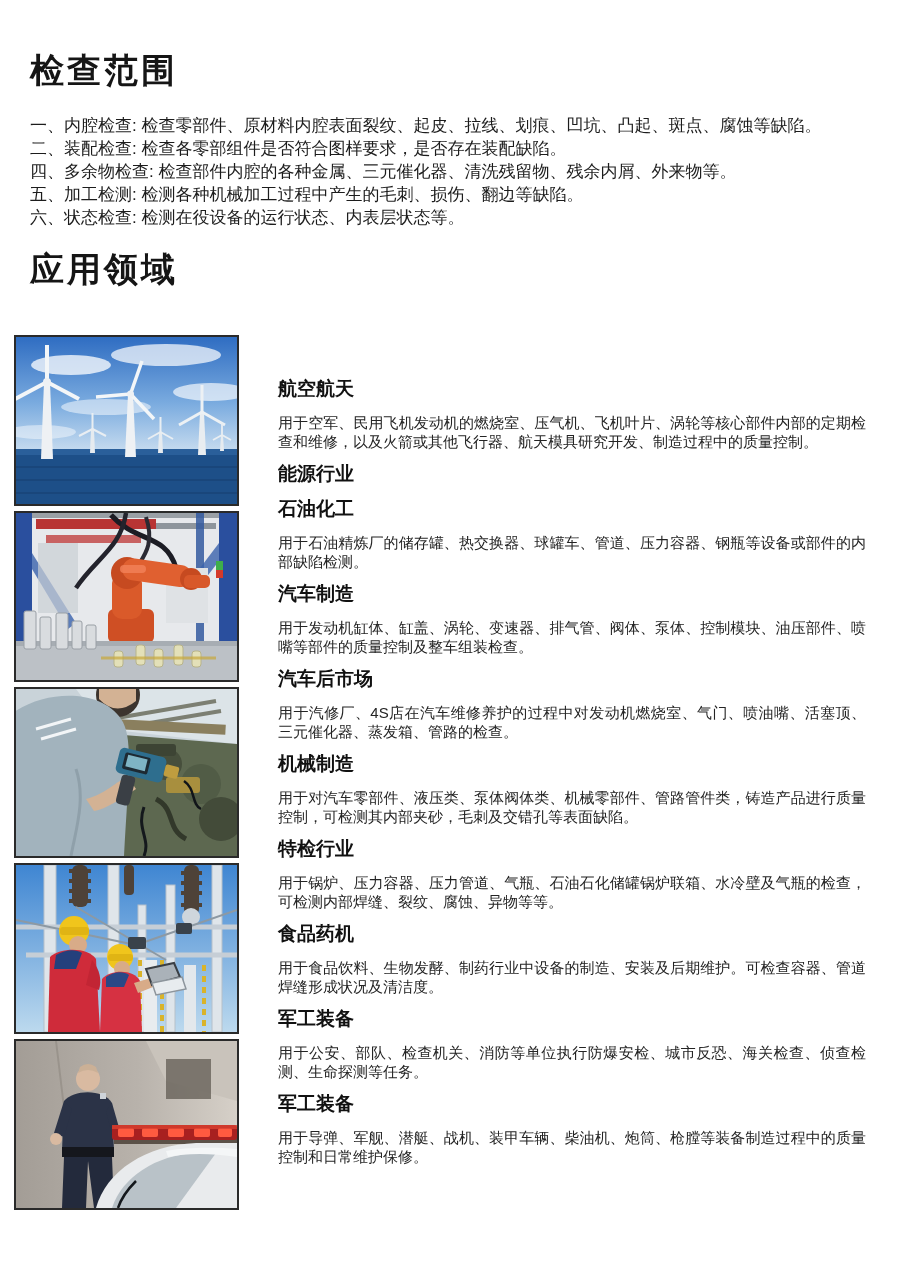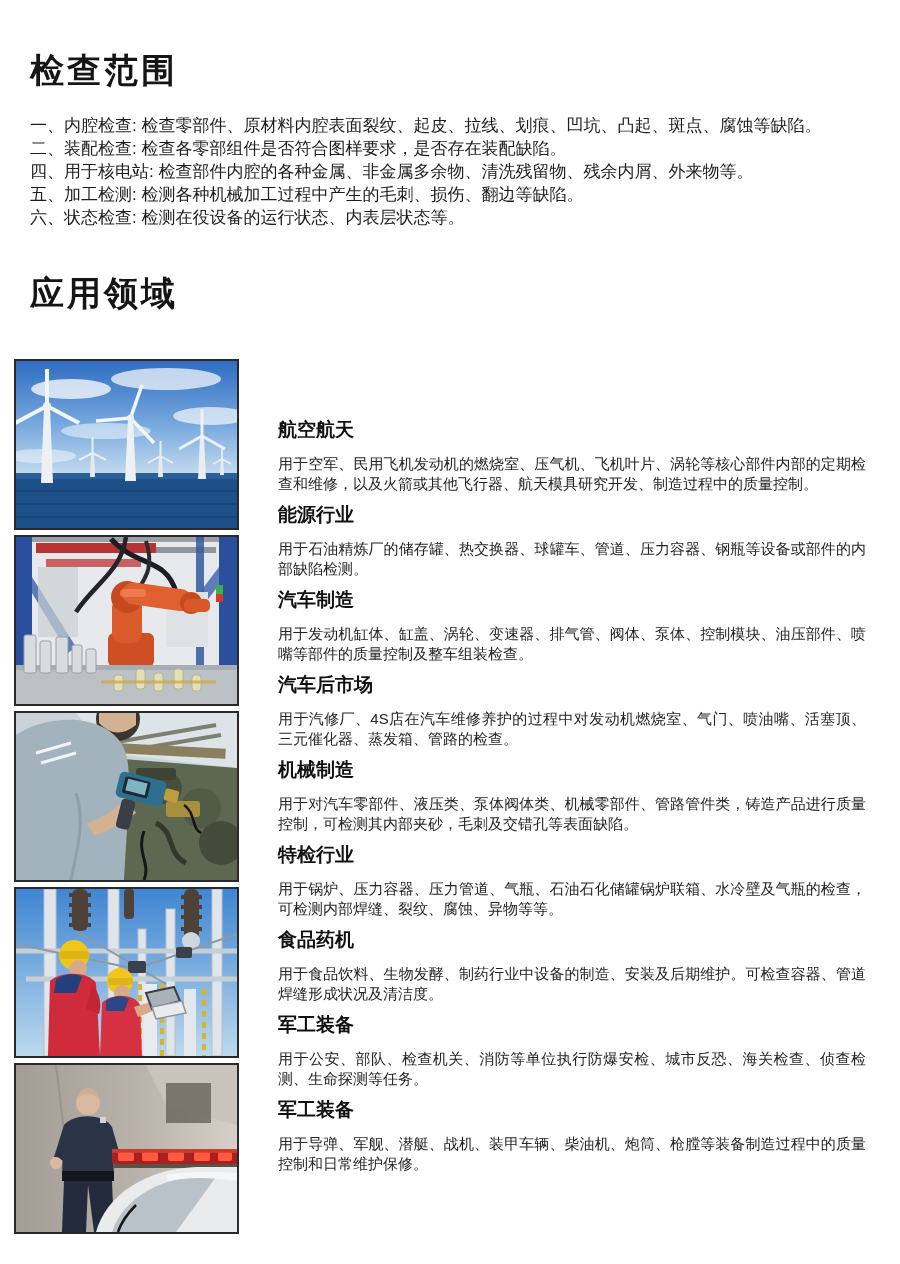--- a/index.html
+++ b/index.html
@@ -6,40 +6,40 @@
   body{width:900px;font-family:"Liberation Sans","DejaVu Sans",sans-serif;color:#1f1f1f;}
   .page{width:900px;min-height:1264px;background:#fff;overflow:hidden;}
 
   
   .scope{padding:50px 12px 0 30px;}
   .big-title{font-size:34px;line-height:40px;font-weight:bold;color:#151515;margin:0;letter-spacing:3px;}
   .scope-list{list-style:none;margin:24px 0 0 0;padding:0;}
   .scope-list li{font-size:17px;line-height:23px;color:#1c1c1c;font-weight:500;white-space:nowrap;}
 
   
-  .apps{padding:0 22px 0 30px;margin-top:44px;}
+  .apps{padding:0 22px 0 30px;margin-top:20px;}
   .apps-body{display:flex;align-items:center;margin-top:46px;padding-left:14px;padding-right:10px;margin-left:-30px;}
   .photo-col{width:225px;flex:none;display:flex;flex-direction:column;gap:5px;}
   .photo{height:171px;border:2px solid #2a2a2a;box-sizing:border-box;background:#dde4ea;overflow:hidden;}
   .photo svg{display:block;width:100%;height:100%;}
   .text-col{flex:1;padding:10px 2px 0 39px;}
   .app h3{font-size:19px;line-height:22px;font-weight:bold;color:#111;margin:0 0 13px 0;}
   .app p{font-size:15px;line-height:19.5px;color:#242424;margin:0 0 11px 0;text-align:justify;}
 </style>
 </head>
 <body>
 
 <div class="page">
 
   <section class="scope">
     <h1 class="big-title">检查范围</h1>
     <ul class="scope-list">
       <li>一、内腔检查: 检查零部件、原材料内腔表面裂纹、起皮、拉线、划痕、凹坑、凸起、斑点、腐蚀等缺陷。</li>
       <li>二、装配检查: 检查各零部组件是否符合图样要求，是否存在装配缺陷。</li>
-      <li>四、用于核电站: 检查部件内腔的各种金属、非金属多余物、清洗残留物、残余内屑、外来物等。</li>
+      <li>四、多余物检查: 检查部件内腔的各种金属、三元催化器、清洗残留物、残余内屑、外来物等。</li>
       <li>五、加工检测: 检测各种机械加工过程中产生的毛刺、损伤、翻边等缺陷。</li>
       <li>六、状态检查: 检测在役设备的运行状态、内表层状态等。</li>
     </ul>
   </section>
 
   <section class="apps">
     <h1 class="big-title">应用领域</h1>
 
     <div class="apps-body">
 
@@ -330,20 +330,21 @@
 
       <div class="text-col">
         <div class="app">
           <h3>航空航天</h3>
           <p>用于空军、民用飞机发动机的燃烧室、压气机、飞机叶片、涡轮等核心部件内部的定期检查和维修，以及火箭或其他飞行器、航天模具研究开发、制造过程中的质量控制。</p>
         </div>
         <div class="app">
           <h3>能源行业</h3>
         </div>
         <div class="app">
+          <h3>石油化工</h3>
           <p>用于石油精炼厂的储存罐、热交换器、球罐车、管道、压力容器、钢瓶等设备或部件的内部缺陷检测。</p>
         </div>
         <div class="app">
           <h3>汽车制造</h3>
           <p>用于发动机缸体、缸盖、涡轮、变速器、排气管、阀体、泵体、控制模块、油压部件、喷嘴等部件的质量控制及整车组装检查。</p>
         </div>
         <div class="app">
           <h3>汽车后市场</h3>
           <p>用于汽修厂、4S店在汽车维修养护的过程中对发动机燃烧室、气门、喷油嘴、活塞顶、三元催化器、蒸发箱、管路的检查。</p>
         </div>

